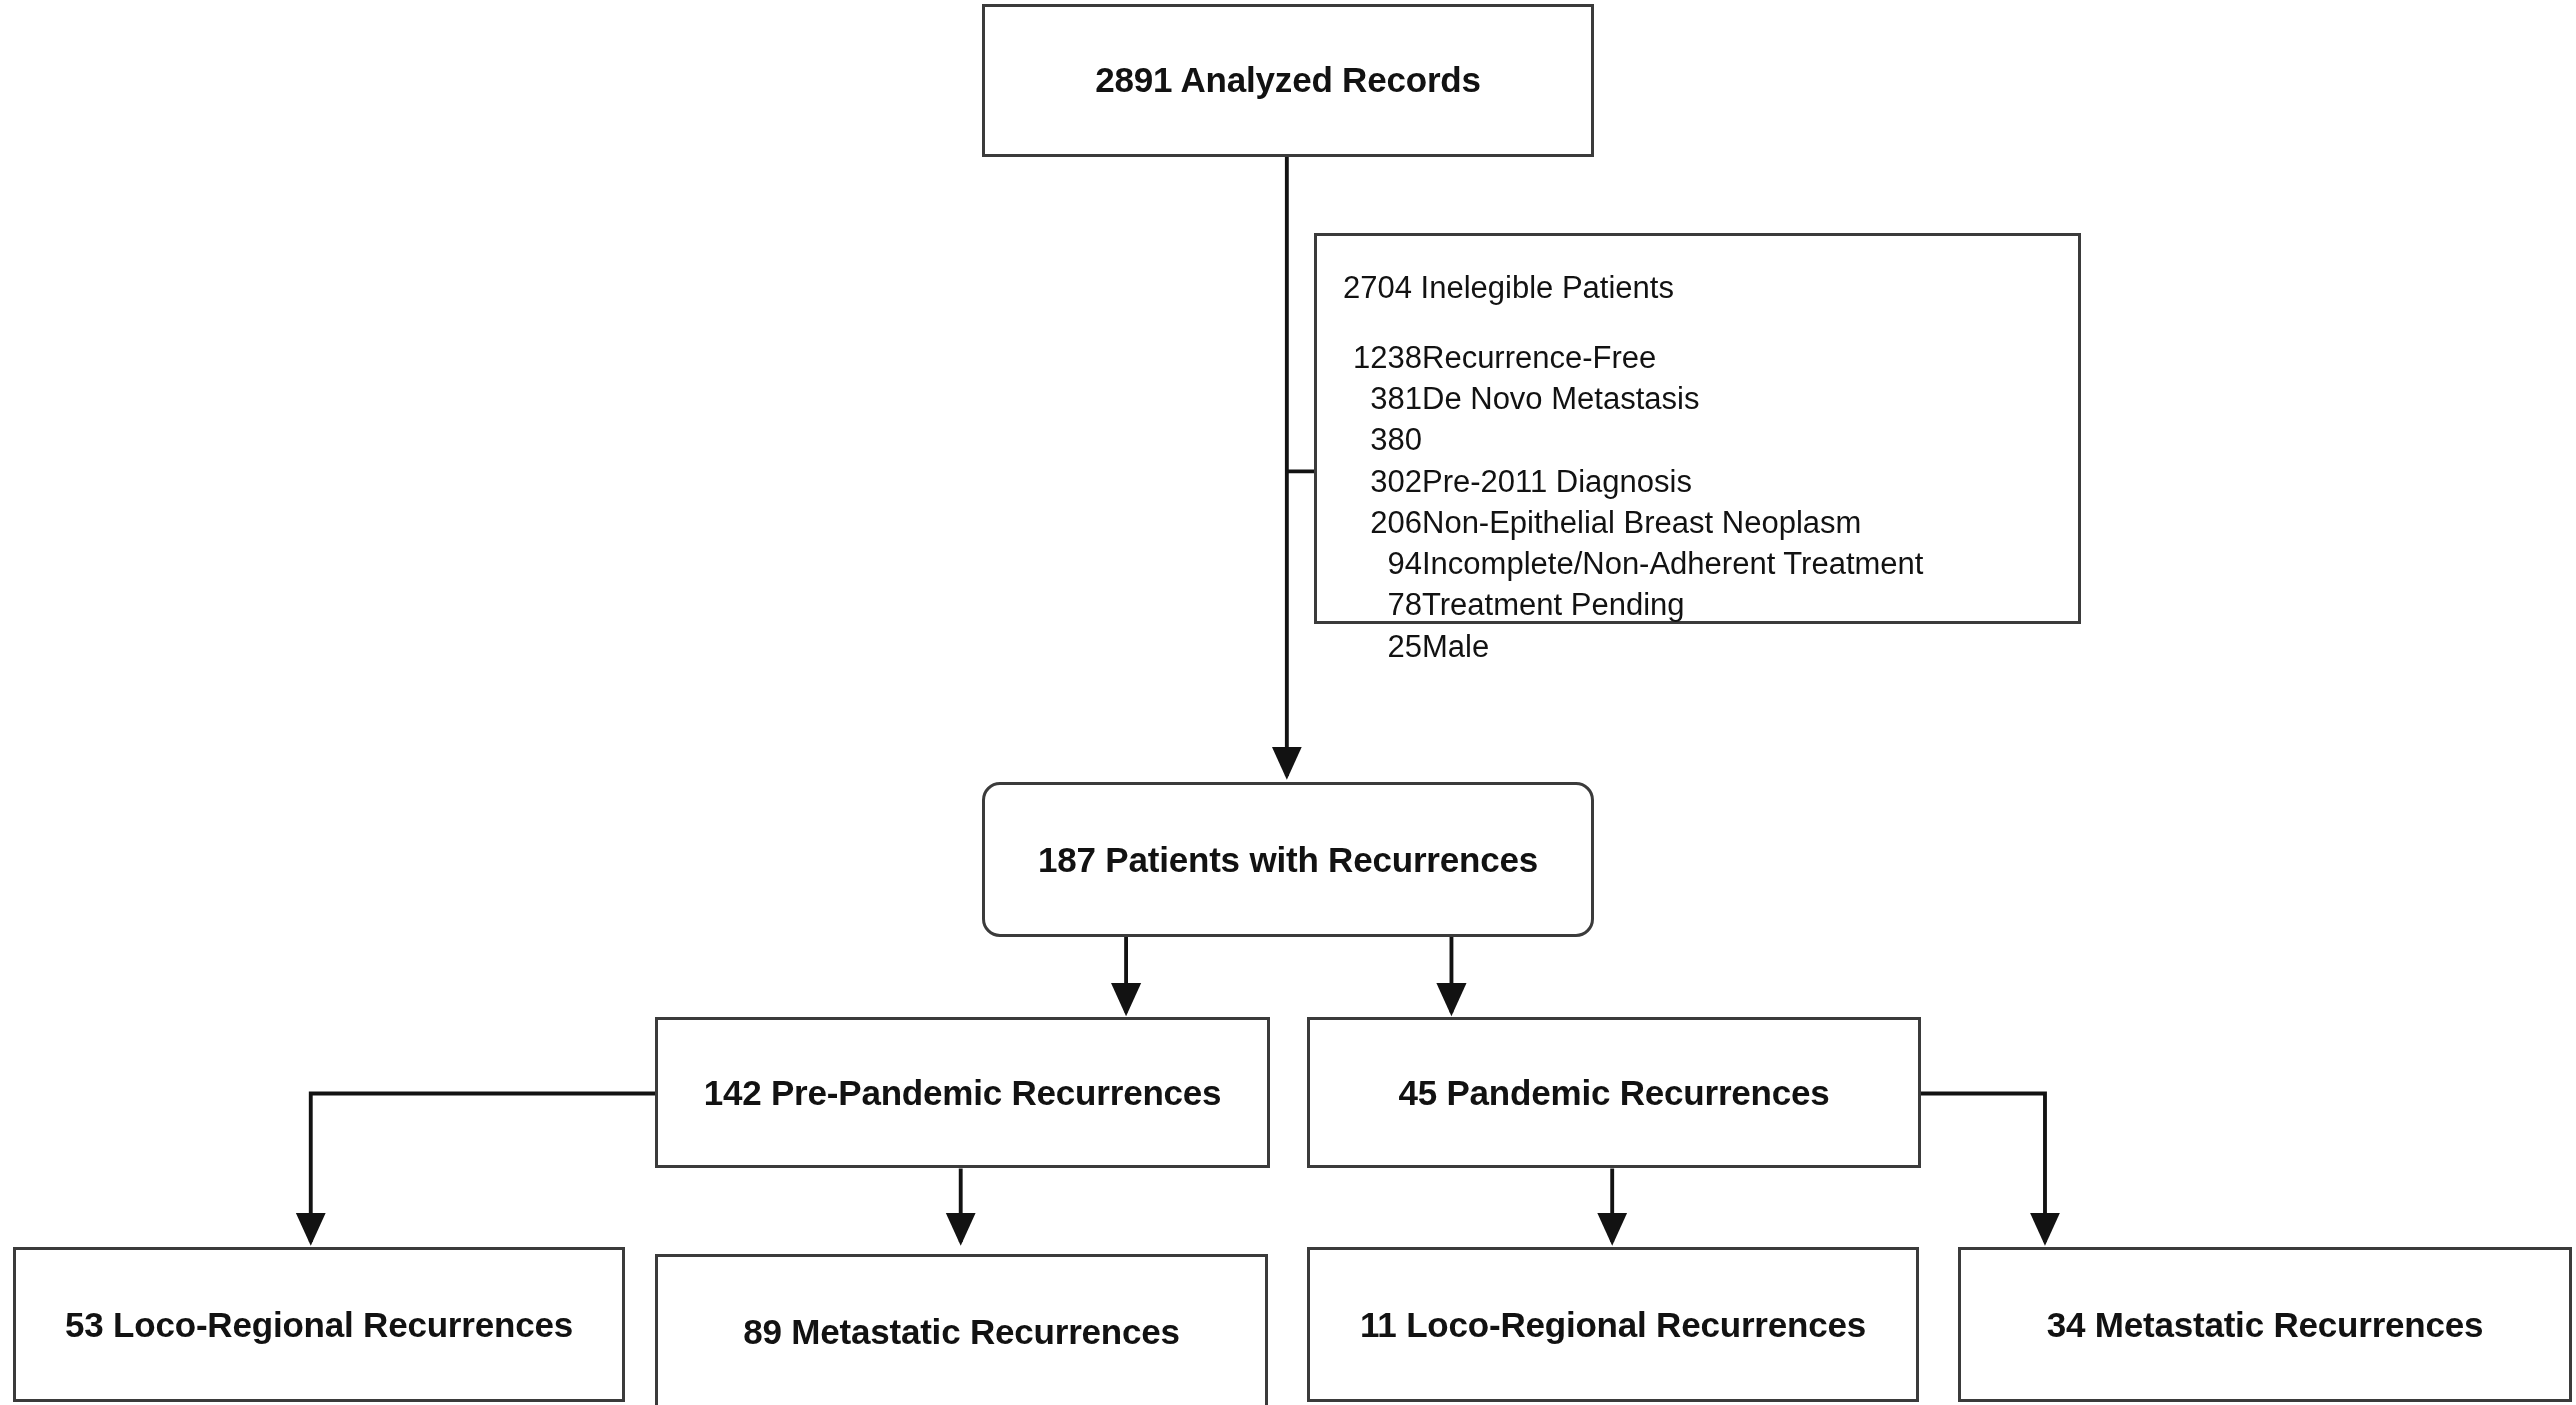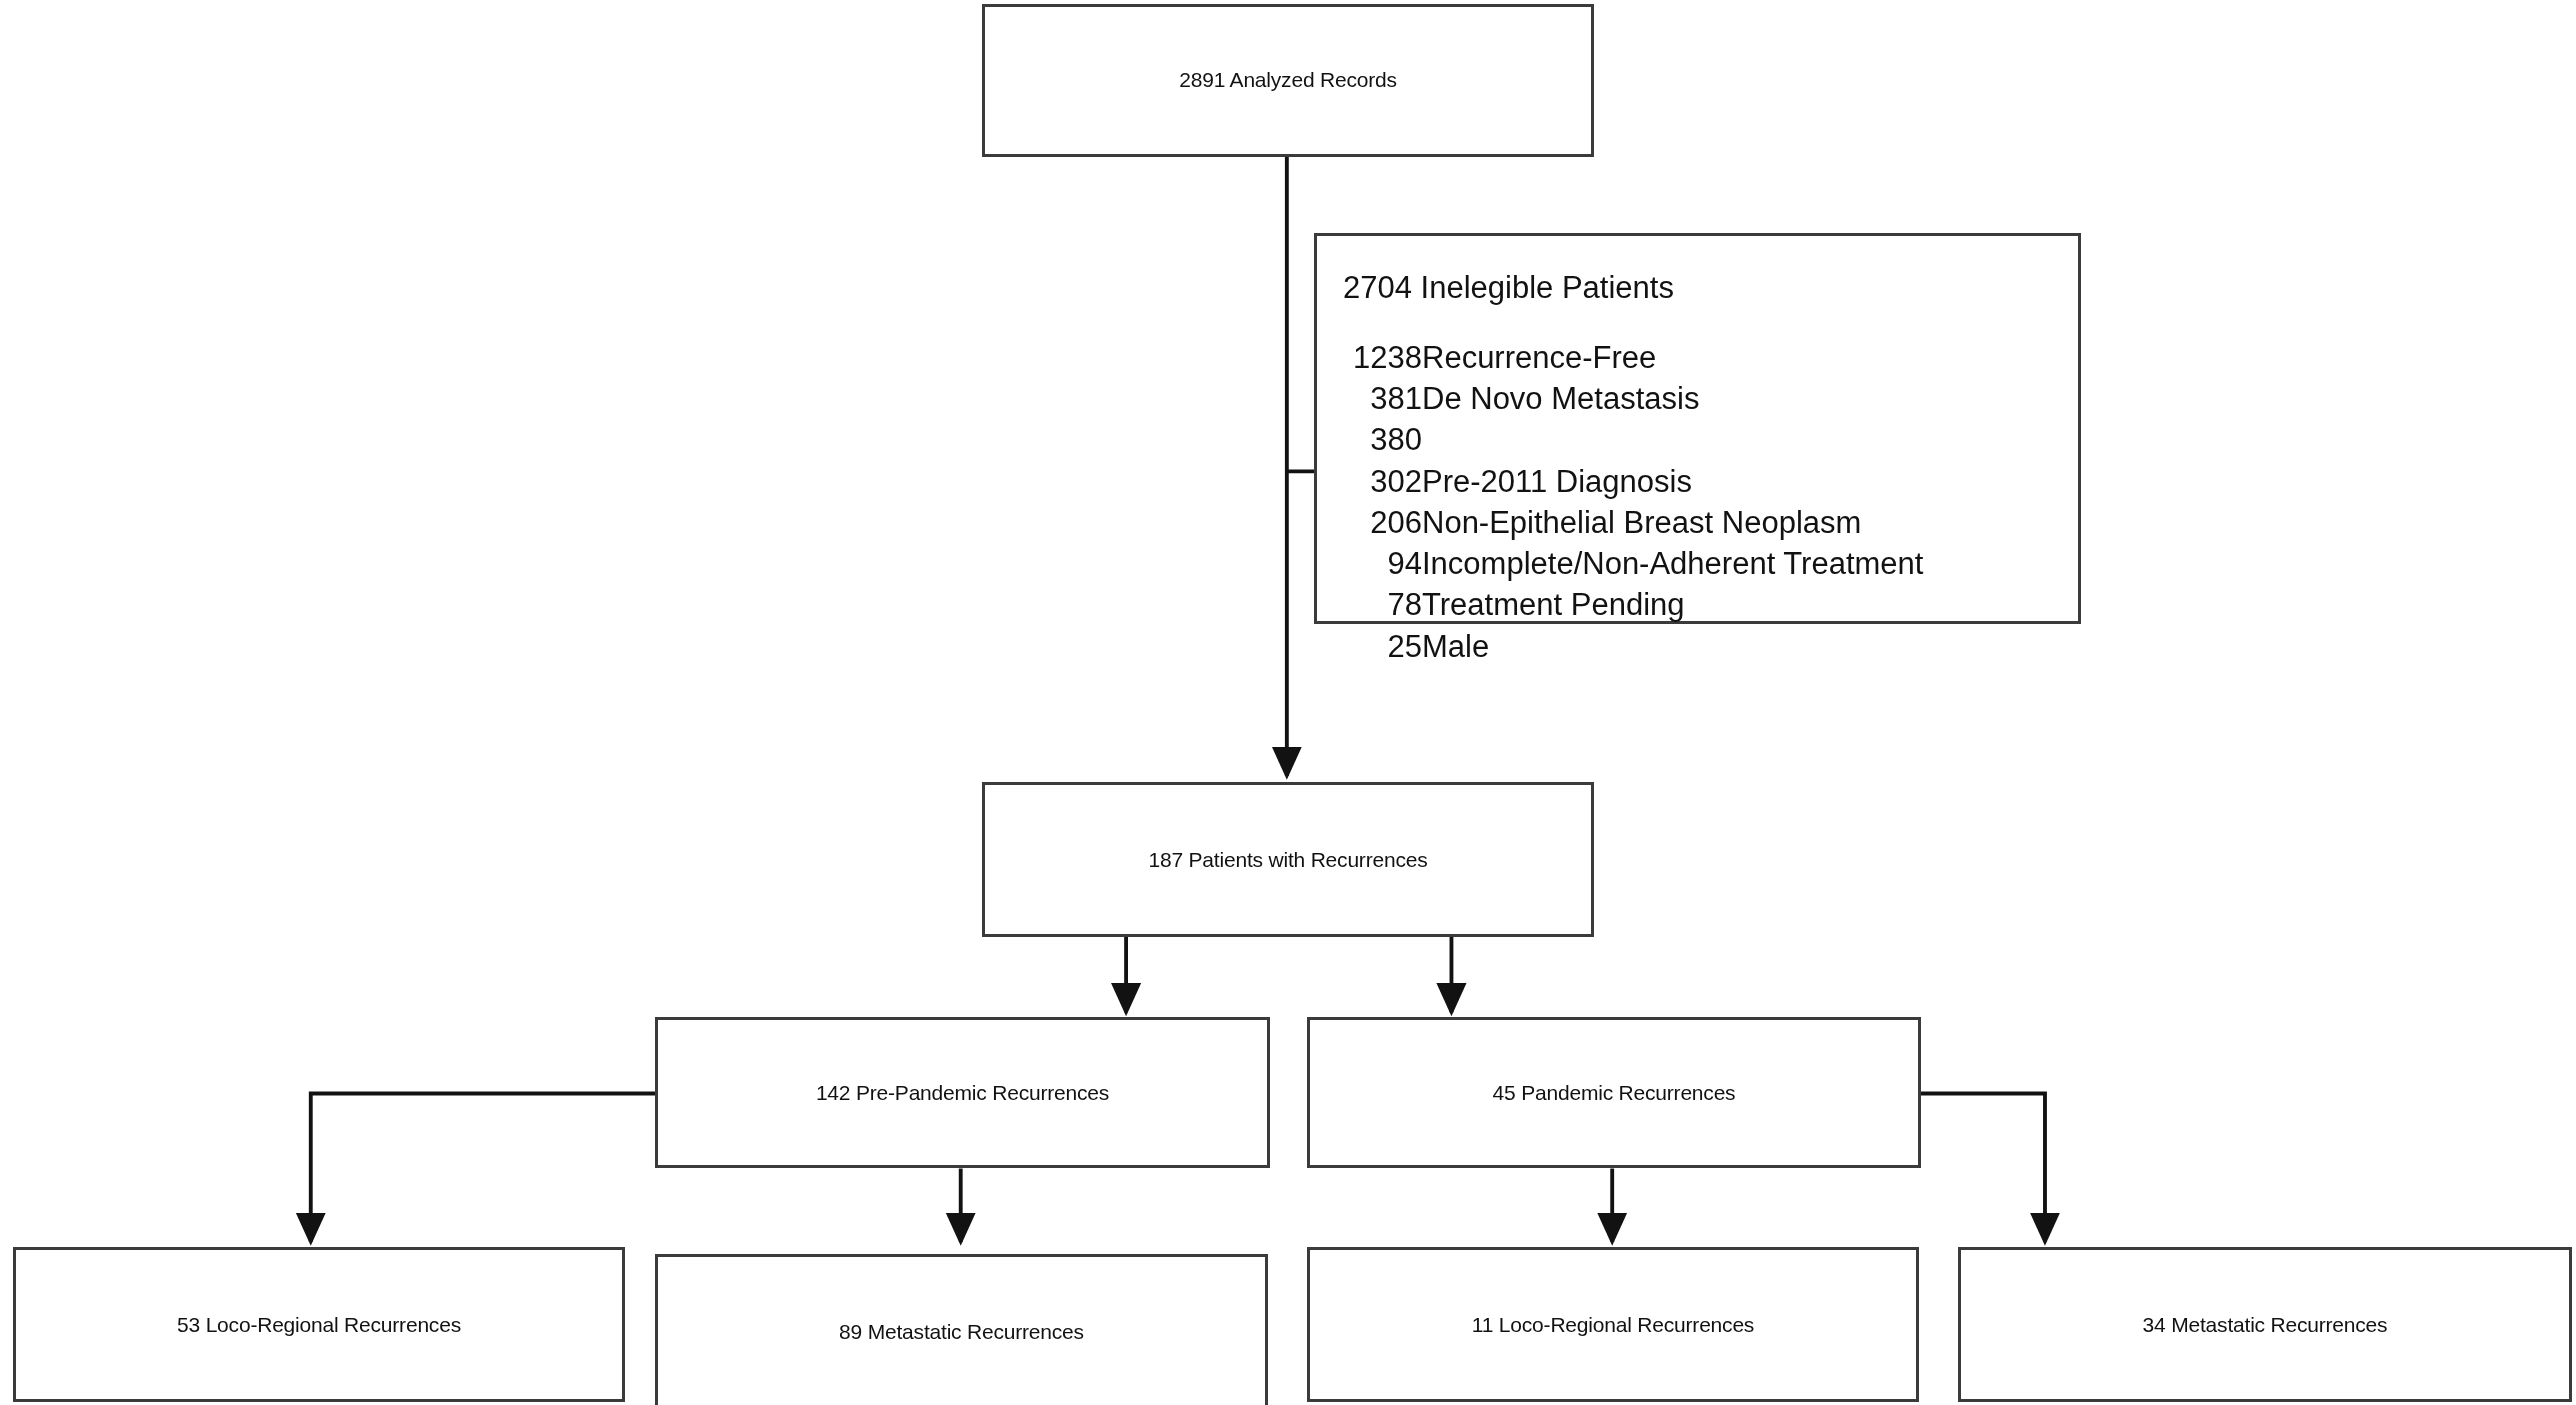--- a/index.html
+++ b/index.html
@@ -29,25 +29,26 @@
     position: absolute;
     box-sizing: border-box;
     border: 3.9px solid #3b3b3b;
     background: #ffffff;
     display: flex;
     align-items: center;
     justify-content: center;
   }
   .node-label {
     font-family: "Liberation Sans", sans-serif;
-    font-size: 21px;
+    font-size: 35px;
     color: #121212;
     text-align: center;
     letter-spacing: -0.2px;
     white-space: nowrap;
+    font-weight: bold;
   }
   .detail-box {
     position: absolute;
     box-sizing: border-box;
     border: 3.9px solid #3b3b3b;
     background: #ffffff;
     display: block;
     padding: 36px 0 0 26px;
   }
   .detail-title {
@@ -142,21 +143,21 @@
           <span class="detail-count">78</span>
           <span class="detail-text">Treatment Pending</span>
         </li>
         <li class="detail-item">
           <span class="detail-count">25</span>
           <span class="detail-text">Male</span>
         </li>
       </ul>
   </div>
 
-  <div class="node-box" style="left:982px; top:782px; width:612px; height:155px;">
+  <div class="node-box" style="left:982px; top:782px; width:612px; height:155px;border-radius:18px;">
     <span class="node-label">187 Patients with Recurrences</span>
   </div>
 
   <div class="node-box" style="left:655px; top:1017px; width:615px; height:151px;">
     <span class="node-label">142 Pre-Pandemic Recurrences</span>
   </div>
 
   <div class="node-box" style="left:1307px; top:1017px; width:614px; height:151px;">
     <span class="node-label">45 Pandemic Recurrences</span>
   </div>

